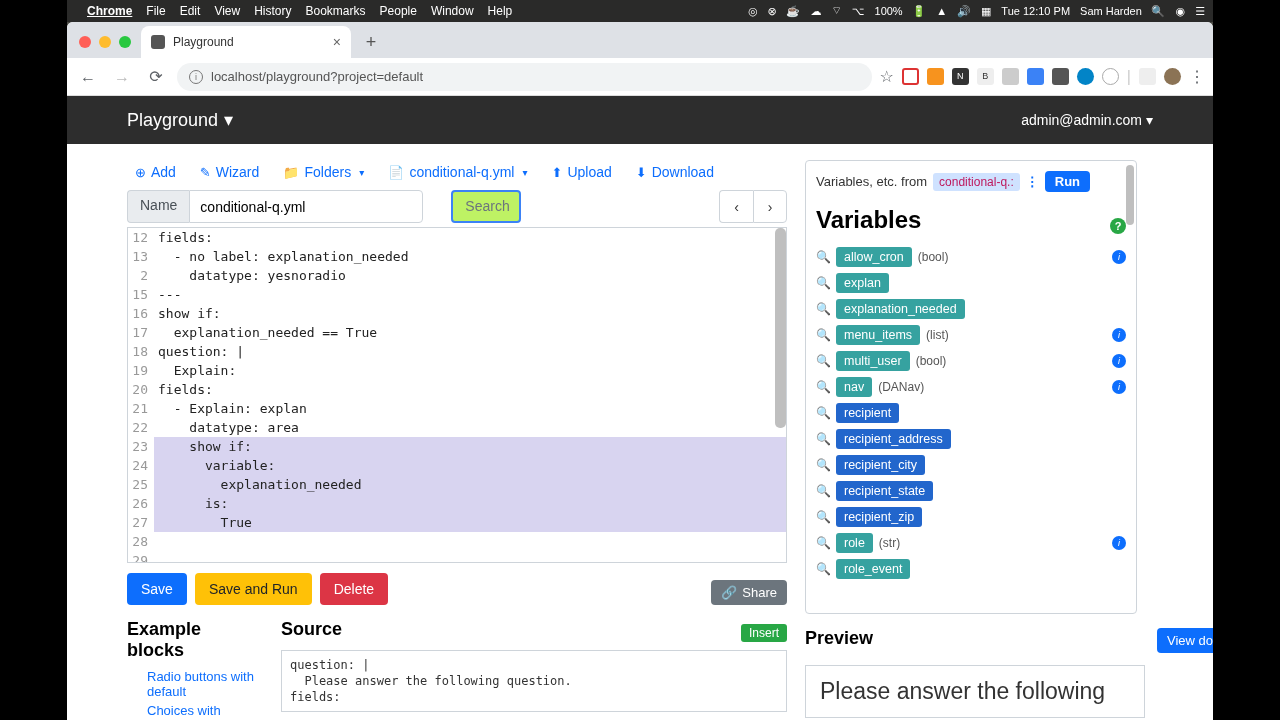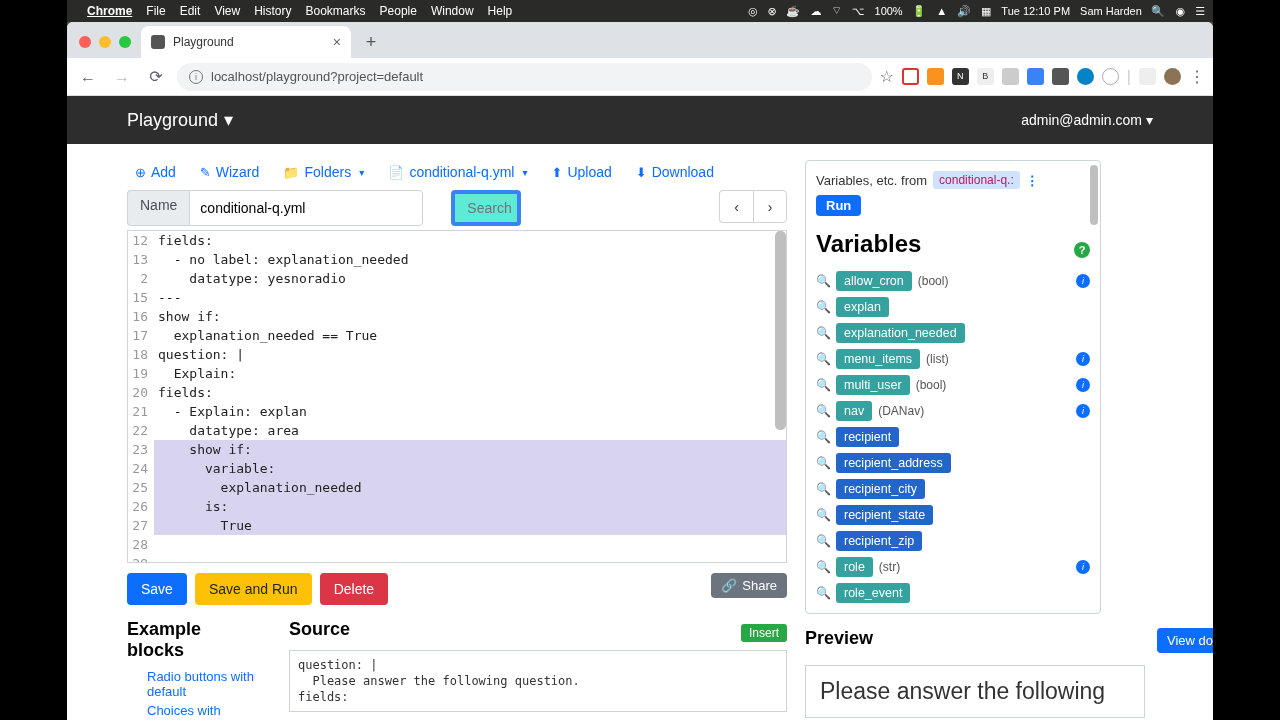--- a/index.html
+++ b/index.html
@@ -41,56 +41,56 @@
 .ext-icon { width: 17px; height: 17px; border-radius: 3px; }
 
 
 .app-content { flex: 1; overflow: hidden; position: relative; }
 .app-header { background: #2d2d2d; color: #fff; height: 48px; display: flex; align-items: center; padding: 0 60px 0 60px; }
 .app-title { font-size: 18px; display: flex; align-items: center; gap: 6px; }
 .app-user { margin-left: auto; font-size: 14px; display: flex; align-items: center; gap: 4px; }
 
 .app-body { padding: 16px 60px 0 60px; display: flex; gap: 18px; height: calc(100% - 48px); }
 .left-col { width: 660px; display: flex; flex-direction: column; }
-.right-col { width: 296px; }
+.right-col { width: 332px; }
 
 
 .action-bar { display: flex; gap: 24px; align-items: center; padding: 4px 8px 10px 8px; font-size: 14px; }
 .action-link { color: #0d6efd; display: flex; align-items: center; gap: 5px; cursor: pointer; }
 .action-link .icon { font-size: 13px; }
 .caret-down::after { content: "▾"; margin-left: 3px; font-size: 10px; }
 
 
 .name-row { display: flex; gap: 0; margin-bottom: 4px; }
 .name-label { background: #e9ecef; border: 1px solid #ced4da; border-right: none; padding: 6px 12px; font-size: 14px; color: #495057; border-radius: 4px 0 0 4px; }
 .name-input { border: 1px solid #ced4da; padding: 6px 10px; font-size: 14px; width: 234px; border-radius: 0 4px 4px 0; }
-.search-input { border: 4px solid #3b82f6; background: #5eead4; padding: 6px 12px; font-size: 14px; color: #6c757d; margin-left: 28px; border-radius: 4px; width: 70px; }
+.search-input { border: 2px solid #3b82f6; background: #bef264; padding: 6px 12px; font-size: 14px; color: #6c757d; margin-left: 28px; border-radius: 4px; width: 70px; }
 .arrow-btns { margin-left: auto; display: flex; }
 .arrow-btn { border: 1px solid #ced4da; width: 34px; height: 33px; display: flex; align-items: center; justify-content: center; font-size: 14px; color: #333; background: #fff; }
 .arrow-btn:first-child { border-radius: 4px 0 0 4px; border-right: none; }
 .arrow-btn:last-child { border-radius: 0 4px 4px 0; }
 
 
 .editor { border: 1px solid #ced4da; height: 344px; overflow: hidden; position: relative; font-family: Menlo, Consolas, monospace; font-size: 13px; line-height: 19px; background: #fff; }
 .editor-scroll { position: absolute; right: 0; top: 0; width: 11px; height: 60%; background: rgba(0,0,0,0.25); border-radius: 5px; }
 .editor-line { display: flex; }
 .gutter { width: 26px; text-align: right; color: #999; padding-right: 6px; user-select: none; }
 .code { white-space: pre; color: #222; flex: 1; padding-left: 4px; }
 .code.hl { background: #d8d4f0; }
 
 
-.editor-btns { display: flex; gap: 8px; margin-top: 10px; align-items: flex-start; }
+.editor-btns { display: flex; gap: 8px; margin-top: 10px; align-items: flex-end; }
 .btn { padding: 8px 14px; border-radius: 4px; font-size: 14px; border: none; color: #fff; cursor: pointer; }
 .btn-blue { background: #0d6efd; }
 .btn-yellow { background: #ffc107; color: #212529; }
 .btn-red { background: #dc3545; }
 .btn-share { margin-left: auto; background: #6c757d; color: #fff; display: flex; align-items: center; gap: 5px; padding: 5px 10px; font-size: 13px; border-radius: 4px; }
 
 
-.bottom-row { display: flex; gap: 32px; margin-top: 14px; }
+.bottom-row { display: flex; gap: 24px; margin-top: 14px; }
 .example-col { width: 130px; }
 .example-col h3, .source-col h3 { font-size: 18px; font-weight: 600; margin-bottom: 6px; }
 .example-col a { display: block; color: #0d6efd; font-size: 13px; padding: 2px 0 2px 20px; }
 .source-col { flex: 1; position: relative; }
 .source-header { display: flex; align-items: center; }
 .insert-badge { background: #28a745; color: #fff; font-size: 12px; padding: 2px 8px; border-radius: 3px; margin-left: auto; }
 .source-box { border: 1px solid #ced4da; font-family: Menlo, monospace; font-size: 12px; padding: 6px 8px; margin-top: 4px; color: #333; line-height: 16px; white-space: pre; }
 
 
 .var-panel { border: 1px solid #ced4da; border-radius: 4px; padding: 10px 10px; height: 454px; overflow: hidden; position: relative; }

